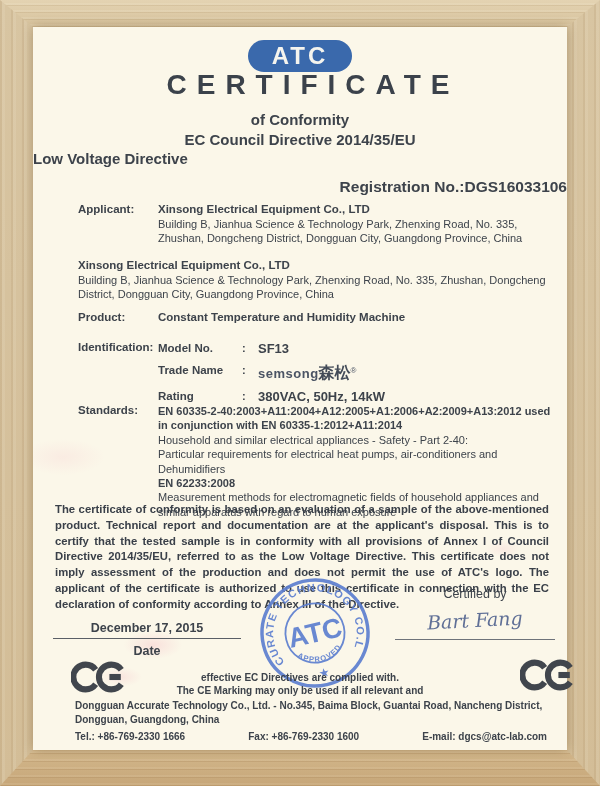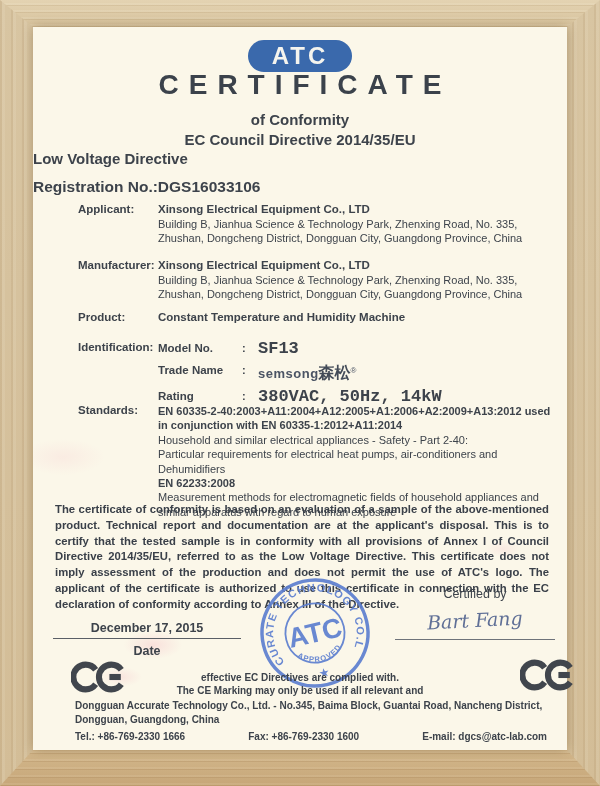--- a/index.html
+++ b/index.html
@@ -43,40 +43,40 @@
   .abs { position:absolute; }
 
   
   .atc-pill {
     left:215px; top:13px; width:104px; height:32px; border-radius:16px;
     background:#3a69ac; color:#f5f4ee;
     display:flex; align-items:center; justify-content:center;
     font-weight:bold; font-size:24px; letter-spacing:3px;
   }
   .cert-title {
-    left:0; top:42px; width:534px; text-align:center;
+    left:8px; top:42px; width:534px; text-align:center;
     font-size:28px; font-weight:bold; letter-spacing:10px;
     color:#3b424b; text-indent:10px;
   }
   .cert-sub { left:0; top:84px; width:534px; text-align:center; font-size:15px; font-weight:bold; }
   .cert-dir1 { left:0; top:104px; width:534px; text-align:center; font-size:15px; font-weight:bold; }
   .cert-dir2 { left:0; top:123px; width:534px; text-align:left; font-size:15px; font-weight:bold; }
-  .cert-reg  { left:0; top:151px; width:534px; text-align:left; font-size:15.5px; font-weight:bold; }
+  .cert-reg  { left:0; top:151px; width:534px; text-align:right; font-size:15.5px; font-weight:bold; }
 
   
   .field-row { left:45px; width:485px; display:flex; font-size:11px; }
   .field-label { width:80px; font-weight:bold; font-size:11.5px; flex:none; }
   .field-value { flex:1; }
   .bold { font-weight:bold; }
   .field-name { font-weight:bold; font-size:11.5px; }
   .field-address { margin-top:3px; line-height:13.5px; }
   .id-row { display:flex; line-height:15px; margin-bottom:7px; }
   .id-key { width:84px; font-weight:bold; font-size:11.5px; flex:none; }
   .id-colon { width:16px; font-weight:bold; flex:none; }
-  .id-value { font-weight:bold; font-size:17px;font-family:Liberation Mono, monospace; }
+  .id-value { font-weight:bold; font-size:13px; }
   .brand-latin { font-weight:bold; font-size:13px; letter-spacing:.5px; color:#4b5464; }
   .brand-cjk { font-weight:bold; font-size:16px; color:#434b58;font-family:Liberation Mono, monospace; }
   .brand-reg { font-size:8px; vertical-align:super; color:#4b5464; }
   .std-line { line-height:14.4px; }
 
   
   .main-par {
     left:22px; top:475px; width:494px;
     font-size:11.3px; font-weight:bold; line-height:15.8px;
     text-align:justify; color:#3a4049;
@@ -125,21 +125,20 @@
 
     <div class="abs field-row" style="top:176px">
       <div class="field-label">Applicant:</div>
       <div class="field-value">
         <div class="field-name">Xinsong Electrical Equipment Co., LTD</div>
         <div class="field-address">Building B, Jianhua Science &amp; Technology Park, Zhenxing Road, No. 335, Zhushan, Dongcheng District, Dongguan City, Guangdong Province, China</div>
       </div>
     </div>
 
     <div class="abs field-row" style="top:232px">
-      <div class="field-label">Manufacturer:</div>
       <div class="field-value">
         <div class="field-name">Xinsong Electrical Equipment Co., LTD</div>
         <div class="field-address">Building B, Jianhua Science &amp; Technology Park, Zhenxing Road, No. 335, Zhushan, Dongcheng District, Dongguan City, Guangdong Province, China</div>
       </div>
     </div>
 
     <div class="abs field-row" style="top:284px">
       <div class="field-label">Product:</div>
       <div class="field-value field-name">Constant Temperature and Humidity Machine</div>
     </div>

